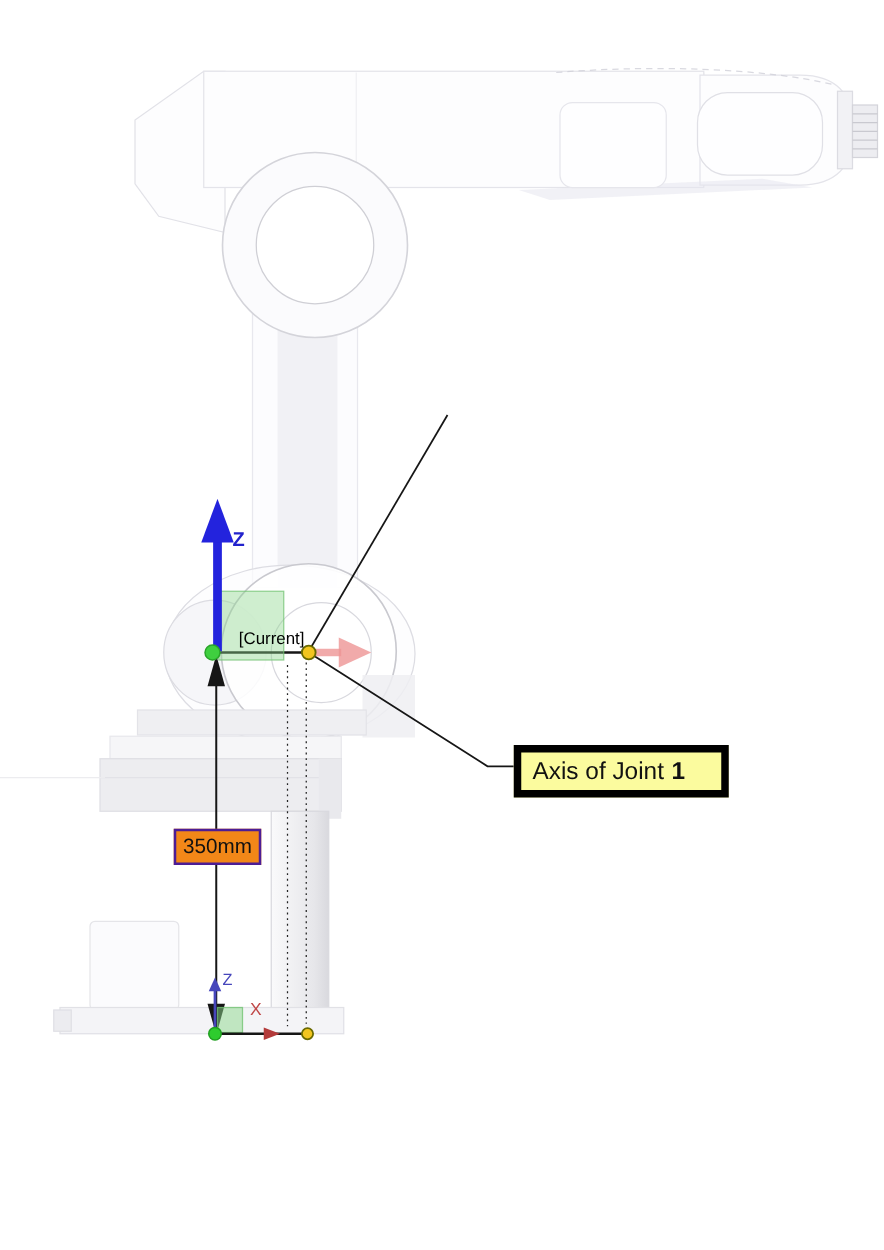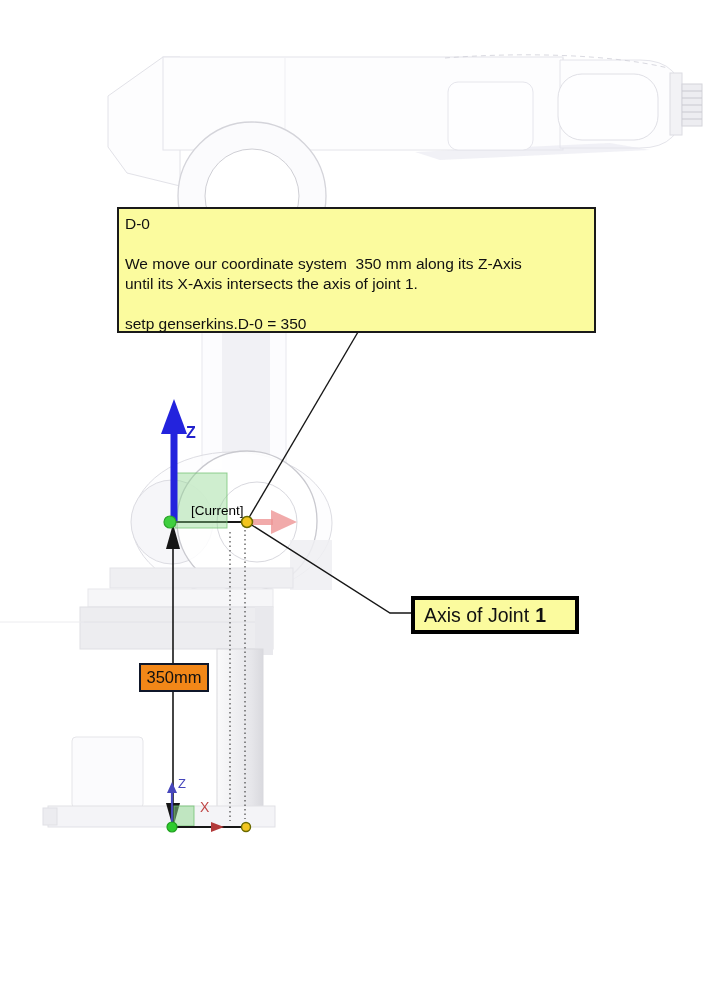--- a/index.html
+++ b/index.html
@@ -5,25 +5,25 @@
   html,body{margin:0;padding:0;background:#ffffff;}
   .canvas{position:relative;width:707px;height:1000px;background:#ffffff;overflow:hidden;
           font-family:"Liberation Sans", sans-serif;}
   .layer{position:absolute;left:0;top:0;}
 
   
   .note-box{position:absolute;left:117px;top:207px;width:469px;height:114px;
             background:#fbfb9e;border:2px solid #1a1a1a;padding:5px 0 3px 6px;z-index:6;}
   .note-line{height:20px;line-height:20px;font-size:15.5px;color:#111;white-space:pre;}
   .axis-callout{position:absolute;left:411px;top:596px;width:151px;height:30px;
-            background:#fbfb9e;border:4px solid #000000;z-index:6;
+            background:#fbfb9e;border:6px solid #000000;z-index:6;
             font-size:19.5px;line-height:30px;color:#111;padding-left:9px;}
   .axis-callout .num{font-weight:bold;margin-left:6px;}
   .dim-label{position:absolute;left:139px;top:663px;width:66px;height:25px;
-            background:#f28718;border:2px solid #0f172a;z-index:6;
+            background:#f28718;border:2px solid #4c1d95;z-index:6;
             font-size:16.5px;line-height:25px;color:#111;text-align:center;}
 
   
   .lbl{position:absolute;z-index:7;}
   .lbl-z-top{left:186px;top:424px;font-size:16px;font-weight:bold;color:#2222cc;}
   .lbl-current{left:191px;top:503px;font-size:13.5px;color:#000000;}
   .lbl-z-bot{left:178px;top:776px;font-size:13px;color:#4646bb;}
   .lbl-x-bot{left:200px;top:799px;font-size:14px;color:#c04848;}
 
   svg{display:block;}
@@ -102,28 +102,20 @@
 
     <rect x="174" y="806" width="20" height="20" fill="rgba(140,215,140,0.5)" stroke="rgba(115,195,115,0.8)"></rect>
     <line x1="172" y1="822" x2="172" y2="791" stroke="#4646bb" stroke-width="2.2"></line>
     <polygon points="172,782 167,793 177,793" fill="#4646bb"></polygon>
     <line x1="172" y1="827" x2="246" y2="827" stroke="#161616" stroke-width="2"></line>
     <polygon points="224,827 211,822 211,832" fill="#b33a3a"></polygon>
     <circle cx="172" cy="827" r="5" fill="#2ecc2e" stroke="#1f9f1f" stroke-width="1.2"></circle>
     <circle cx="246" cy="827" r="4.5" fill="#f2c51f" stroke="#6a6a00" stroke-width="1.4"></circle>
   </svg>
 
-  <div class="note-box">
-    <div class="note-line">D-0</div>
-    <div class="note-line"></div>
-    <div class="note-line">We move our coordinate system  350 mm along its Z-Axis</div>
-    <div class="note-line">until its X-Axis intersects the axis of joint 1.</div>
-    <div class="note-line"></div>
-    <div class="note-line">setp genserkins.D-0 = 350</div>
-  </div>
 
   <div class="axis-callout">
     <span>Axis of Joint</span><span class="num">1</span>
   </div>
 
   <div class="dim-label">350mm</div>
 
   <span class="lbl lbl-z-top">Z</span>
   <span class="lbl lbl-current">[Current]</span>
   <span class="lbl lbl-z-bot">Z</span>

